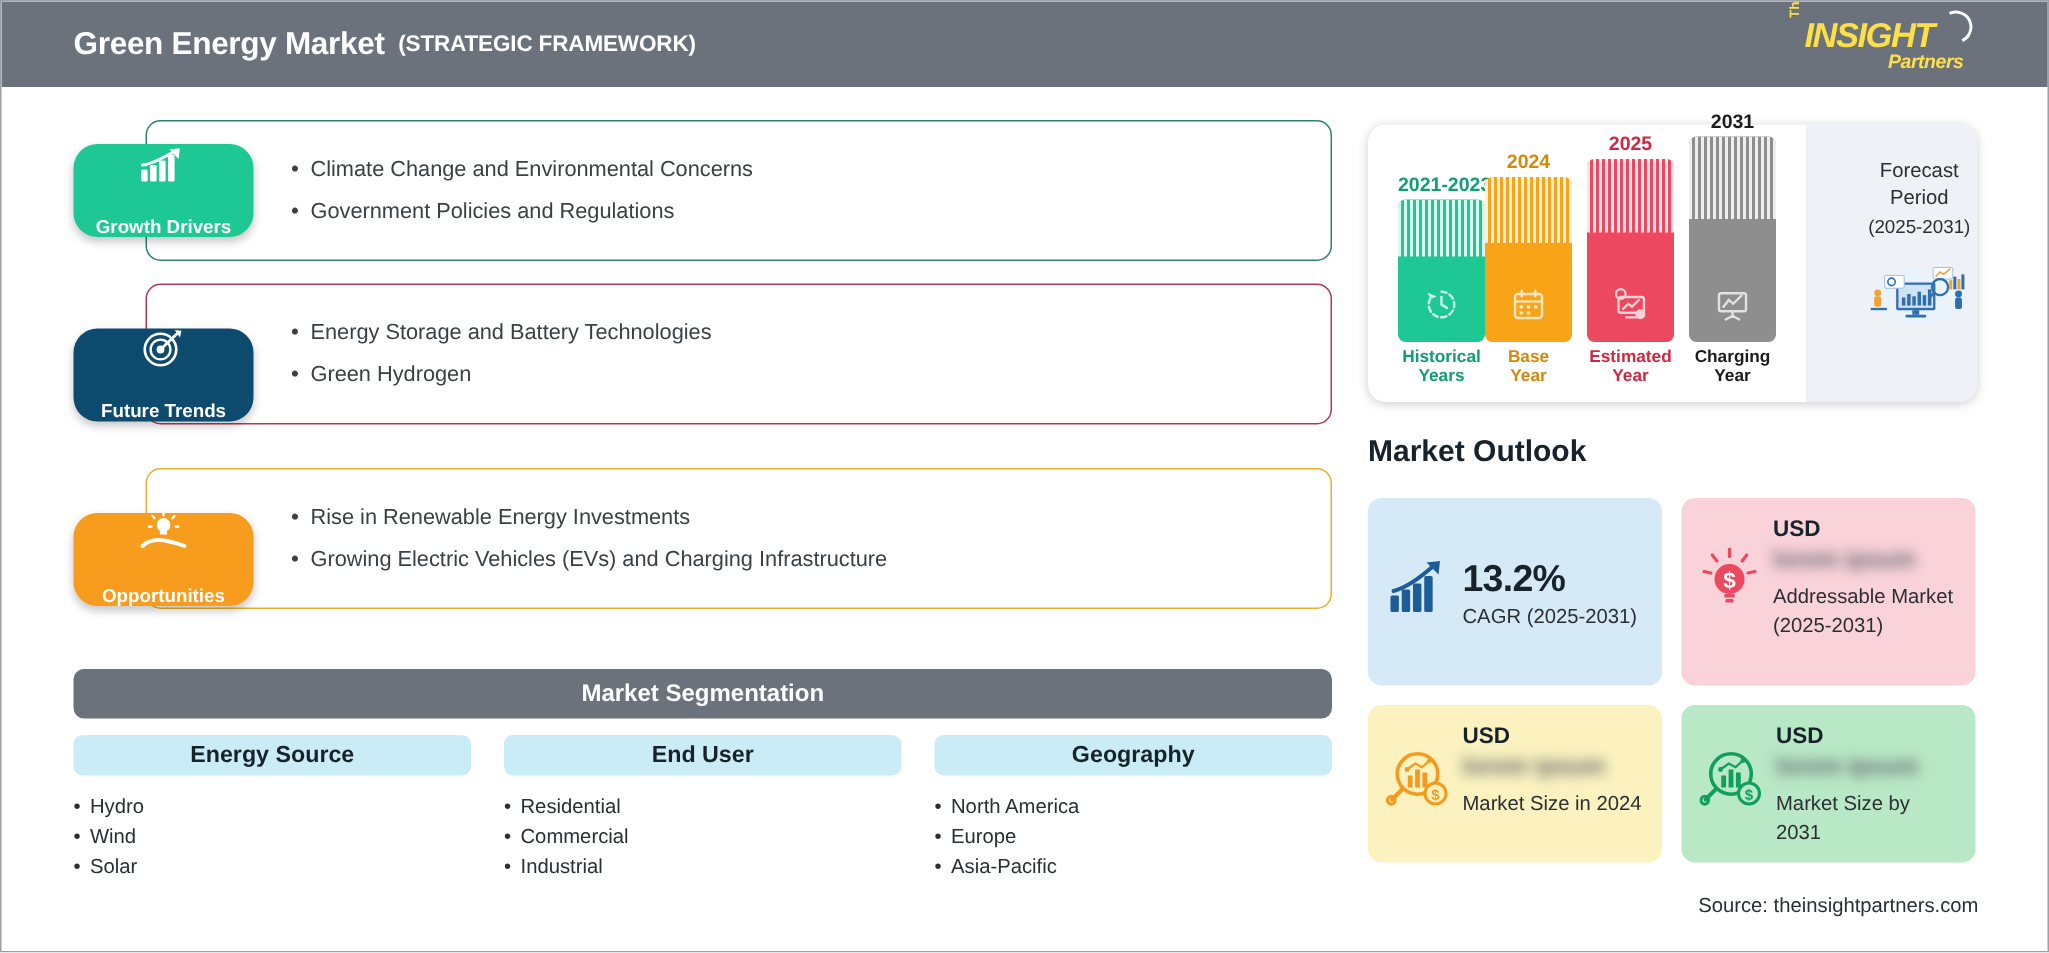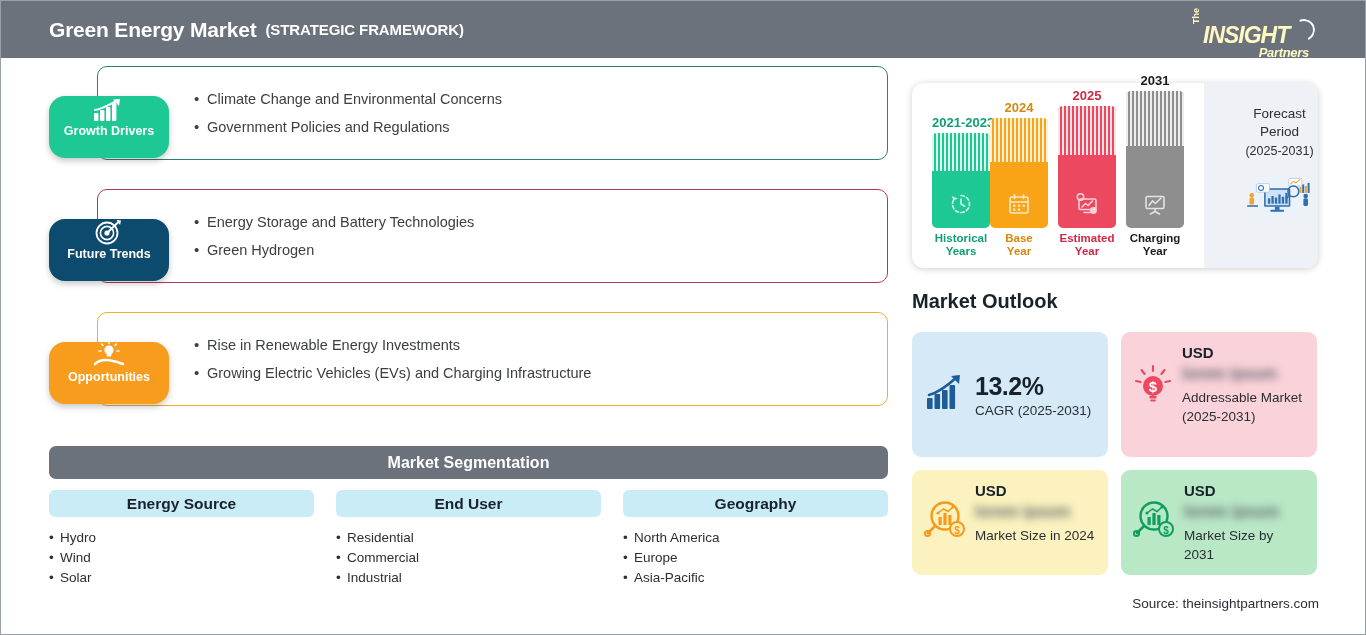--- a/index.html
+++ b/index.html
@@ -35,23 +35,23 @@
   }
   .header-sub {
     color: #ffffff;
     font-size: 15px;
     font-weight: bold;
     margin-left: 9px;
     letter-spacing: -0.1px;
   }
   .logo {
     position: absolute;
-    right: 56px; top: 20px;
+    right: 56px; top: 8px;
     width: 120px; height: 42px;
-    color: #fef9c3;
+    color: #fde047;
   }
   .logo-the {
     position: absolute;
     left: 0px; top: 3px;
     font-size: 9px;
     font-weight: bold;
     transform: rotate(-90deg);
     transform-origin: left top;
     letter-spacing: 0px;
     white-space: nowrap;
@@ -126,21 +126,21 @@
   
   .badge {
     position: absolute;
     left: 48px;
     width: 120px; height: 62px;
     border-radius: 16px;
     color: #ffffff;
     display: flex;
     flex-direction: column;
     align-items: center;
-    justify-content: flex-start;
+    justify-content: space-between;
     box-shadow: 0 3px 6px rgba(0,0,0,0.22);
     z-index: 3;
   }
   .badge.green { background: #1ec894; }
   .badge.red   { background: #0c4a6e; }
   .badge.amber { background: #f79c1d; }
   .badge-icon { height: 26px; display: flex; align-items: flex-end; }
   .badge-label {
     font-size: 12.5px;
     font-weight: bold;
@@ -361,21 +361,21 @@
     <div class="logo">
       <span class="logo-the">The</span>
       <span class="logo-insight">INSIGHT</span>
       <span class="logo-arc"></span>
       <span class="logo-partners">Partners</span>
     </div>
   </div>
 
   <div class="left-col">
 
-    <div class="fact-row" style="top:8px;">
+    <div class="fact-row" style="top:22px;">
       <div class="fact-box green">
         <ul class="fact-list">
           <li>Climate Change and Environmental Concerns</li>
           <li>Government Policies and Regulations</li>
         </ul>
       </div>
     </div>
     <div class="badge green" style="top:38px;">
       <span class="badge-icon">
         <svg width="34" height="24" viewBox="0 0 34 24">

